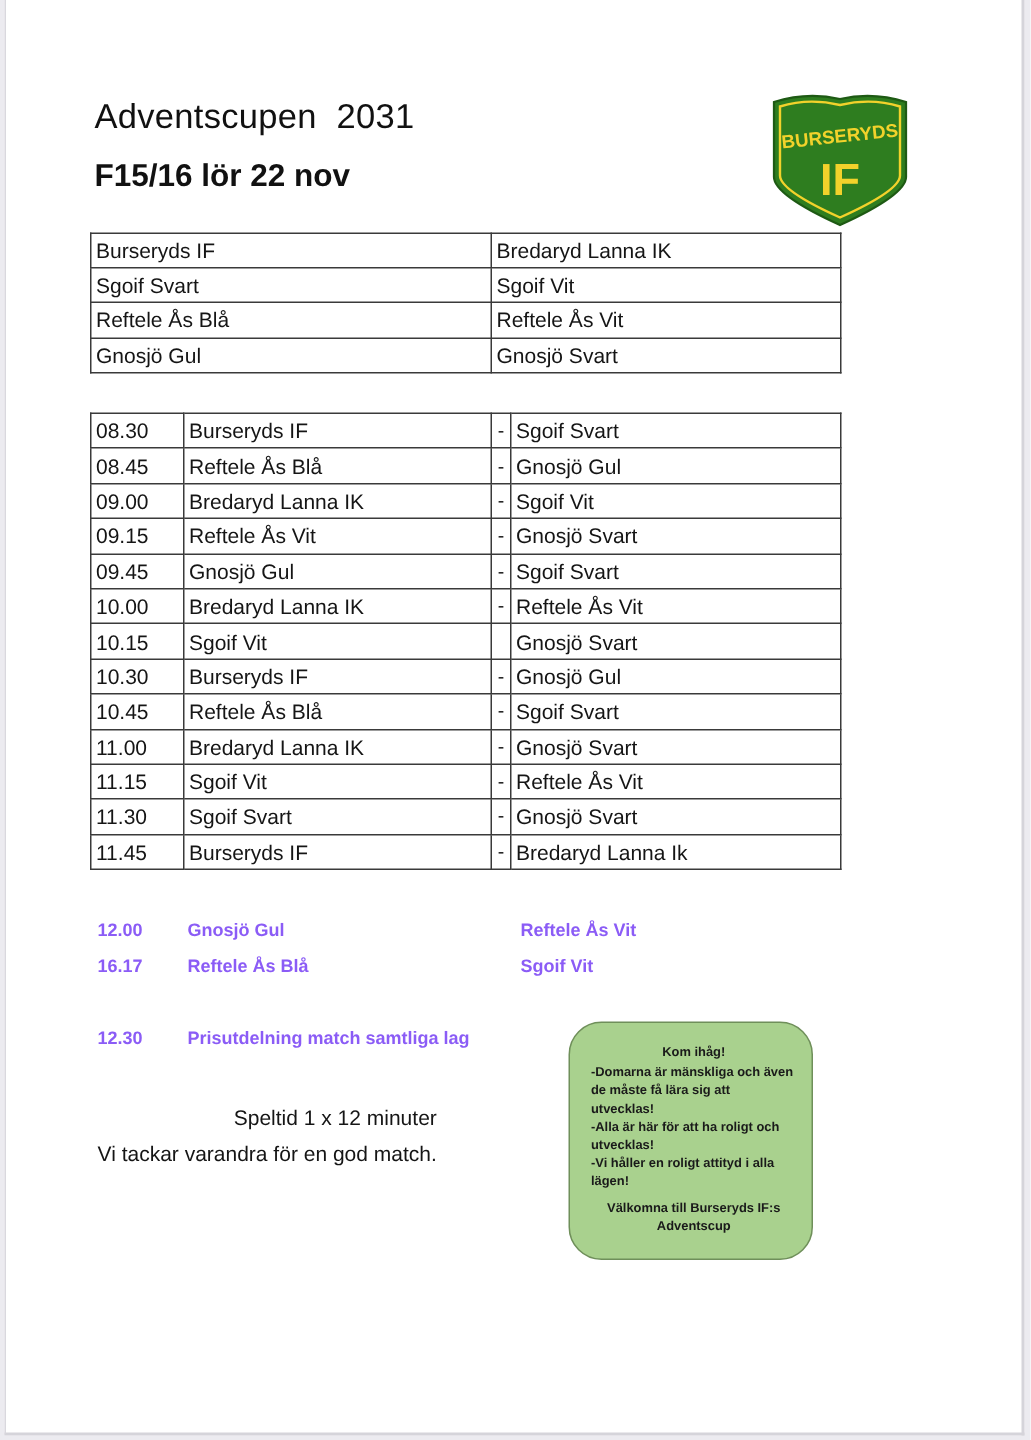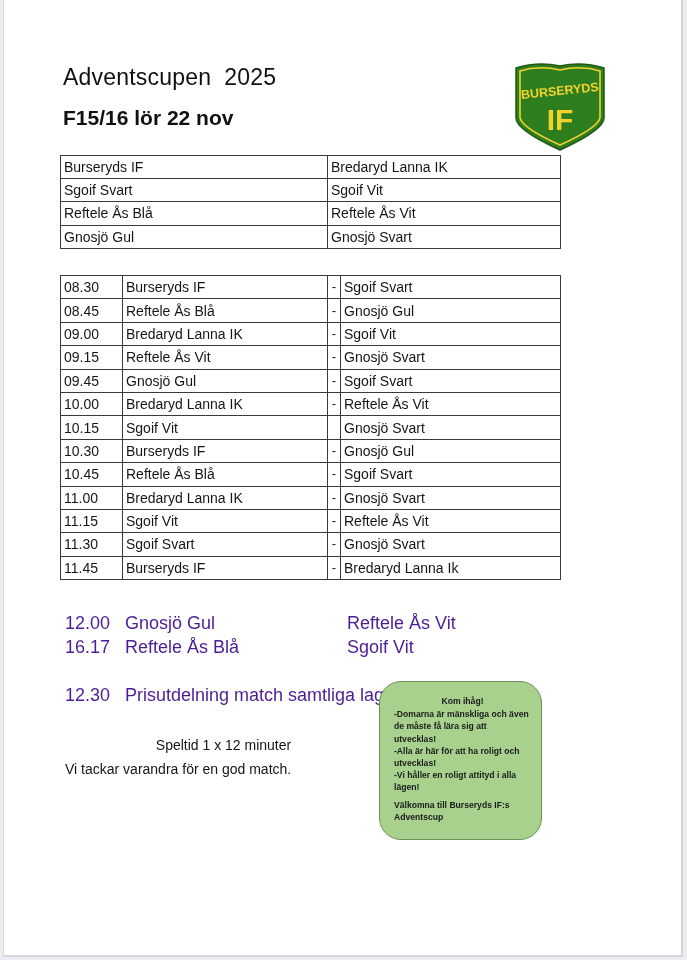--- a/index.html
+++ b/index.html
@@ -32,39 +32,39 @@
     .teams { left: 60px; top: 155px; width: 501px; }
     .teams td.c1 { width: 263px; }
     .teams td { height: 22.2px; }
 
     .sched { left: 60px; top: 275px; width: 501px; }
     .sched td.t { width: 58px; }
     .sched td.h { width: 201px; }
     .sched td.d { width: 12px; padding: 0; text-align: center; font-size: 13px; }
     .sched td { height: 22.4px; }
 
-    .extra { position: absolute; font-size: 18px; color: #4c1d95; white-space: nowrap; }
+    .extra { position: absolute; font-size: 12px; color: #8b5cf6; white-space: nowrap; font-weight: bold; }
     .notes { position: absolute; left: 65px; top: 733px; font-size: 14px; line-height: 24px; color: #151515; text-align: right; }
 
     .remember {
       position: absolute; left: 379px; top: 681px; width: 163px; height: 159px;
       background: #a9d18e; border: 1px solid #6f8f5a; border-radius: 22px;
       box-sizing: border-box; padding: 13px 10px 10px 14px;
       font-size: 8.6px; line-height: 12.2px; color: #1a1a1a;
     }
     .remember .rh { text-align: center; font-weight: bold; margin-bottom: 1px; }
     .remember .ri { font-weight: bold; }
-    .remember .rw { text-align: left; font-weight: bold; margin-top: 5px; }
+    .remember .rw { text-align: center; font-weight: bold; margin-top: 5px; }
   </style>
 </head>
 <body>
 
 <div class="page"></div>
 
-<div class="title">Adventscupen  2025</div>
+<div class="title">Adventscupen  2031</div>
 <div class="subtitle">F15/16 lör 22 nov</div>
 
 <svg class="logo" viewBox="0 0 100 92">
   <path d="M6 8 Q28 1 50 6 Q72 1 94 8 L94 58 Q94 70 50 90 Q6 70 6 58 Z" fill="#2e7d1f" stroke="#1e5a14" stroke-width="1.5"></path>
   <path d="M10 11 Q29 5 50 10 Q71 5 90 11 L90 57 Q90 67 50 85 Q10 67 10 57 Z" fill="none" stroke="#f2d22b" stroke-width="1.6"></path>
   <text x="50" y="35" text-anchor="middle" font-family="Liberation Sans, sans-serif" font-weight="bold" font-size="12.5" fill="#f2d22b" transform="rotate(-6 50 32)">BURSERYDS</text>
   <text x="50" y="70" text-anchor="middle" font-family="Liberation Sans, sans-serif" font-weight="bold" font-size="30" fill="#f2d22b">IF</text>
 </svg>
 
 <table class="teams">

